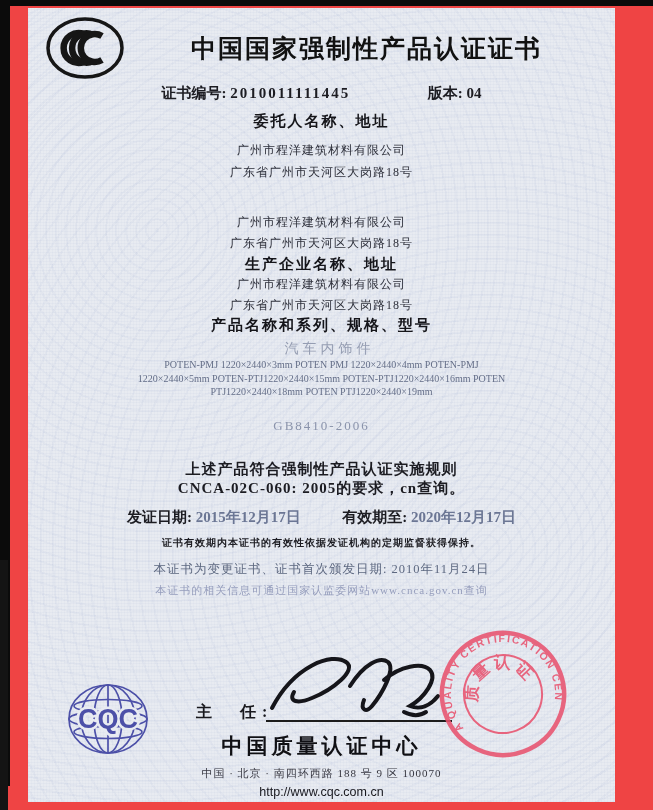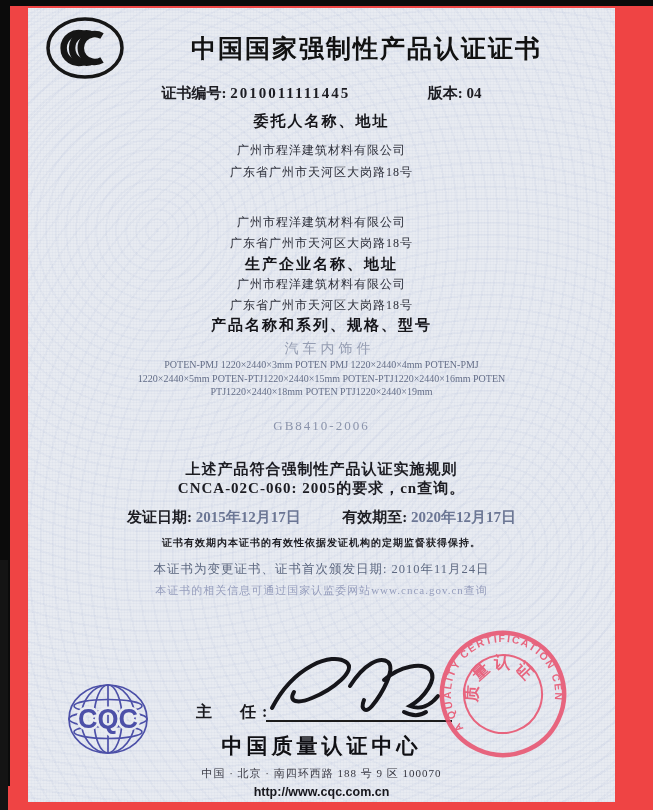--- a/index.html
+++ b/index.html
@@ -42,21 +42,21 @@
   .dates .val{color:#6b7694;}
   .dates .gap{display:inline-block;width:34px;}
   .validity{top:528px;font-size:10px;font-weight:bold;letter-spacing:1px;}
   .change{top:553px;font-size:12.5px;color:#5d6880;letter-spacing:1px;}
   .query{top:575px;font-size:11px;color:#959dbc;letter-spacing:1px;}
   .director{position:absolute;left:168px;top:694px;font-size:16px;font-weight:bold;
             letter-spacing:6px;color:#18181d;}
   .sig-line{position:absolute;left:238px;top:712px;width:186px;border-bottom:2px solid #1c1c1c;}
   .org-name{top:724px;font-size:21px;font-weight:bold;letter-spacing:4px;color:#101014;}
   .org-addr{top:758px;font-size:11px;color:#35353f;letter-spacing:1px;}
-  .org-url{top:777px;font-size:12.5px;font-weight:bold;color:#17171d;
+  .org-url{top:777px;font-size:12.5px;font-weight:normal;color:#17171d;
            font-family:"Liberation Sans","DejaVu Sans",sans-serif;}
   .logo-ccc{position:absolute;left:16px;top:8px;}
   .logo-cqc{position:absolute;left:38px;top:674px;}
   .signature{position:absolute;left:226px;top:638px;}
   .seal{position:absolute;left:395px;top:606px;opacity:.88;}
 </style>
 </head>
 <body>
 
 <div class="scan-page">

